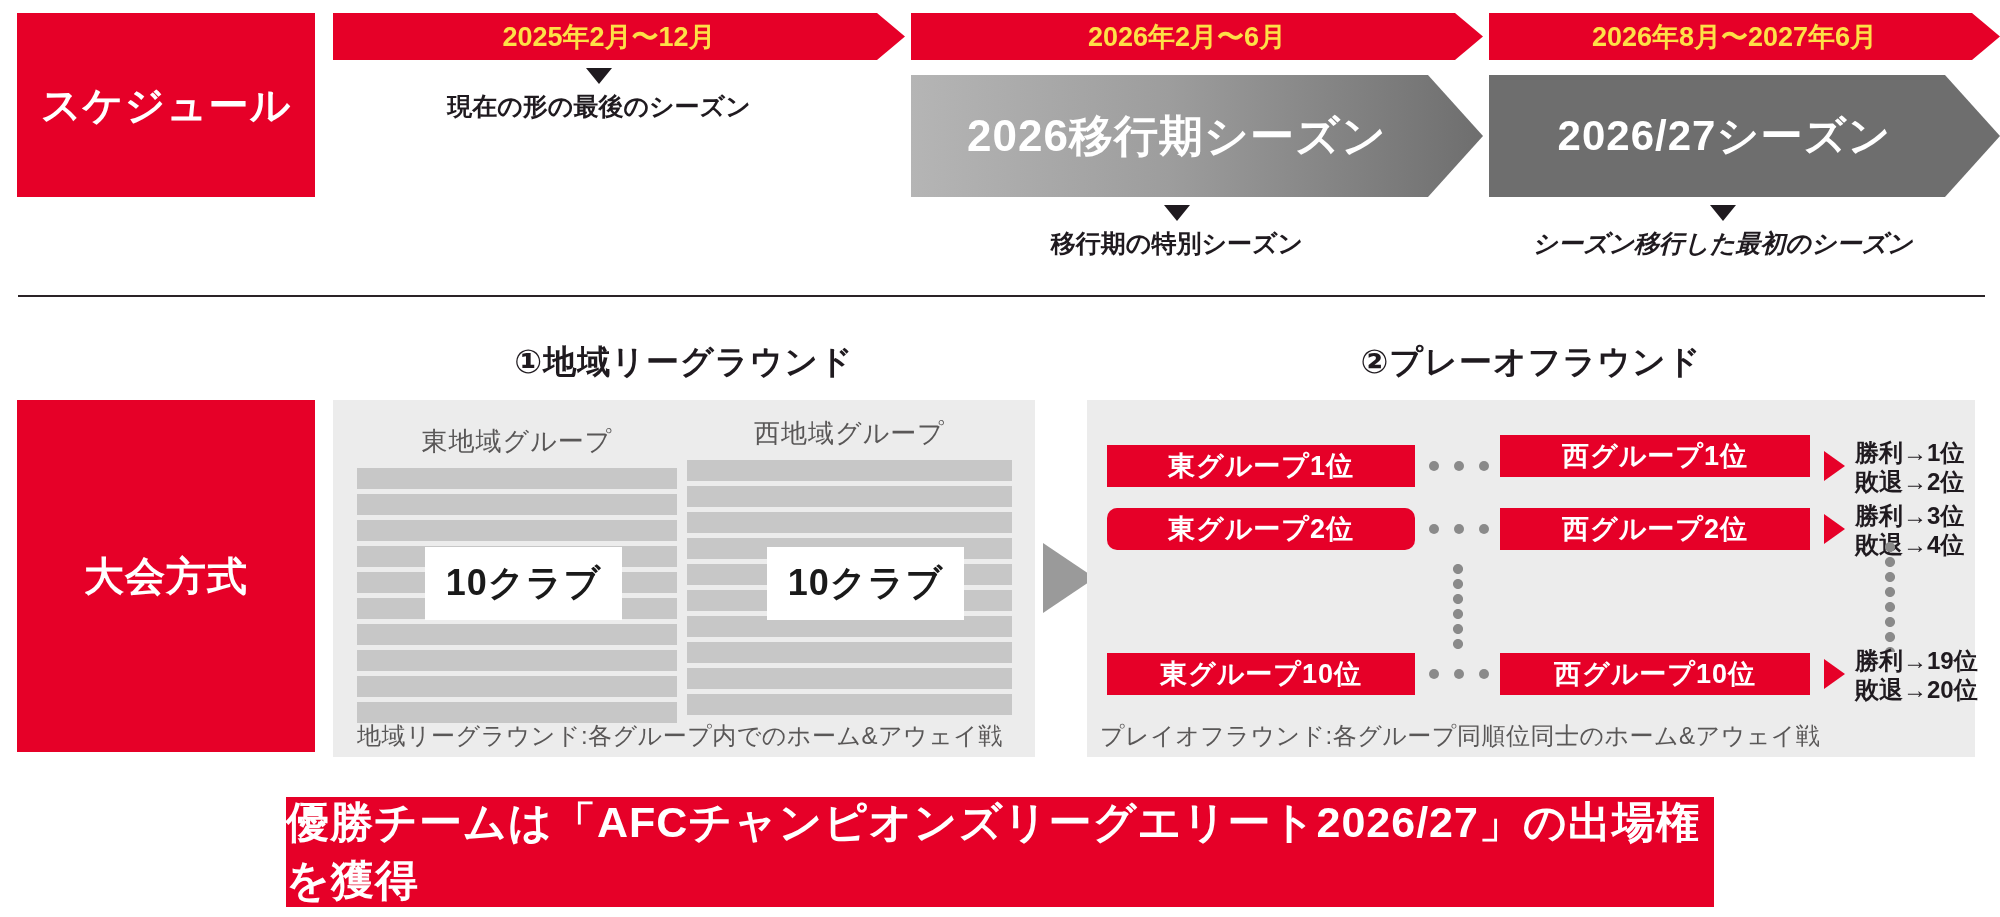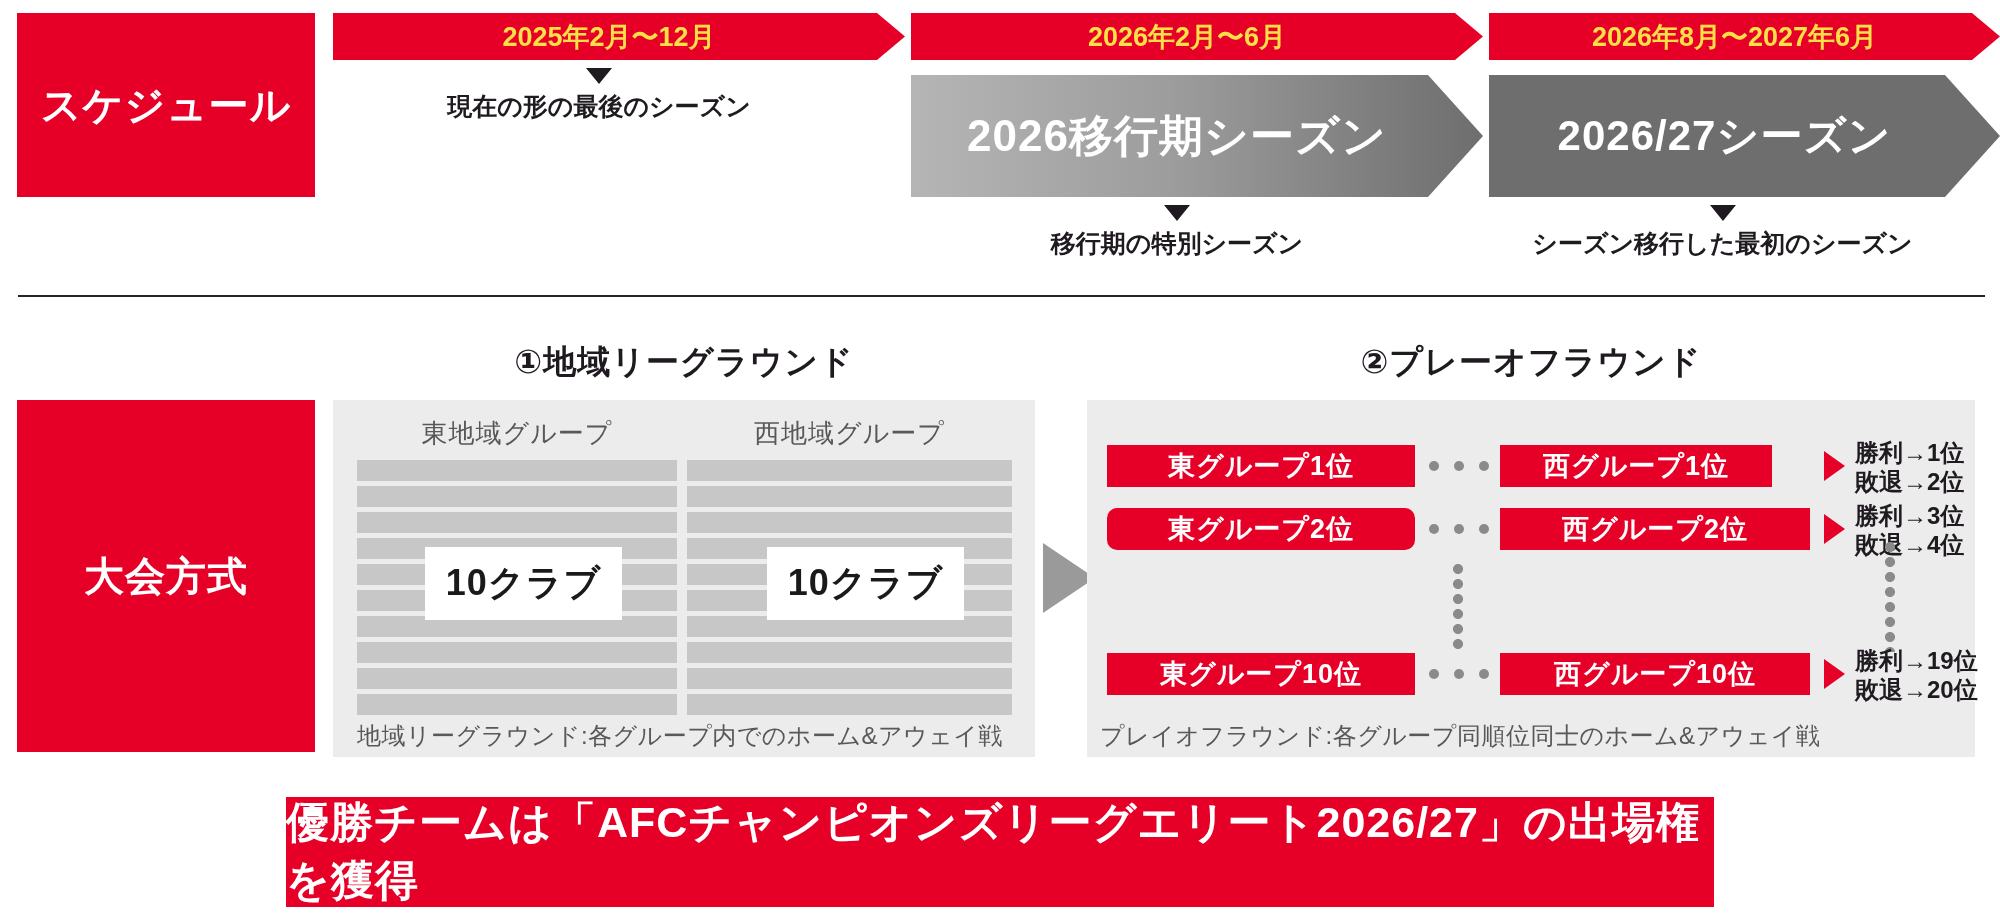--- a/index.html
+++ b/index.html
@@ -108,37 +108,37 @@
     <div class="phase-arrow arrow-gradient" style="margin-top:15px;">2026移行期シーズン</div>
     <div style="margin-top:8px;padding-right:40px;">
       <span class="down-tri"></span>
       <div class="phase-note">移行期の特別シーズン</div>
     </div>
   </div>
 
   <div class="abs" style="left:1489px;top:13px;width:511px;">
     <div class="phase-banner">2026年8月〜2027年6月</div>
     <div class="phase-arrow arrow-dark" style="margin-top:15px;font-size:42px;">2026/27シーズン</div>
-    <div style="margin-top:8px;padding-right:44px;">
+    <div style="margin-top:8px;padding-right:44px;font-style:italic;">
       <span class="down-tri"></span>
       <div class="phase-note">シーズン移行した最初のシーズン</div>
     </div>
   </div>
 
   <div class="abs divider" style="left:18px;top:295px;width:1967px;"></div>
 
   <div class="abs round-title" style="left:333px;top:340px;width:702px;">①地域リーグラウンド</div>
   <div class="abs label-box" style="left:17px;top:400px;width:298px;height:352px;">大会方式</div>
 
   <div class="abs round-title" style="left:1087px;top:340px;width:888px;">②プレーオフラウンド</div>
 
   <div class="abs panel" style="left:333px;top:400px;width:702px;height:357px;">
 
     <div class="group-col" style="left:24px;width:320px;">
-      <div class="group-head" style="margin-top:16px;">東地域グループ</div>
+      <div class="group-head" style="margin-top:24px;">東地域グループ</div>
       <div class="bars">
           <div class="bar"></div>
           <div class="bar"></div>
           <div class="bar"></div>
           <div class="bar"></div>
           <div class="bar"></div>
           <div class="bar"></div>
           <div class="bar"></div>
           <div class="bar"></div>
           <div class="bar"></div>
@@ -170,21 +170,21 @@
   <div class="abs connector-tri" style="left:1043px;top:543px;"></div>
 
   <div class="abs panel" style="left:1087px;top:400px;width:888px;height:357px;">
 
     <div class="seed-bar" style="left:20px;top:45px;width:308px;">東グループ1位</div>
     <div class="hdots" style="left:330px;top:61px;width:83px;">
         <span></span>
         <span></span>
         <span></span>
       </div>
-    <div class="seed-bar" style="left:413px;top:45px;width:272px;text-align:center;">西グループ1位</div>
+    <div class="seed-bar" style="left:413px;top:35px;width:310px;text-align:center;">西グループ1位</div>
     <div class="win-tri" style="left:737px;top:51px;"></div>
     <div class="result" style="left:768px;top:38px;">
       <div>勝利→1位</div>
       <div>敗退→2位</div>
     </div>
 
     <div class="seed-bar" style="left:20px;top:108px;width:308px;border-radius:10px;">東グループ2位</div>
     <div class="hdots" style="left:330px;top:124px;width:83px;">
         <span></span>
         <span></span>

